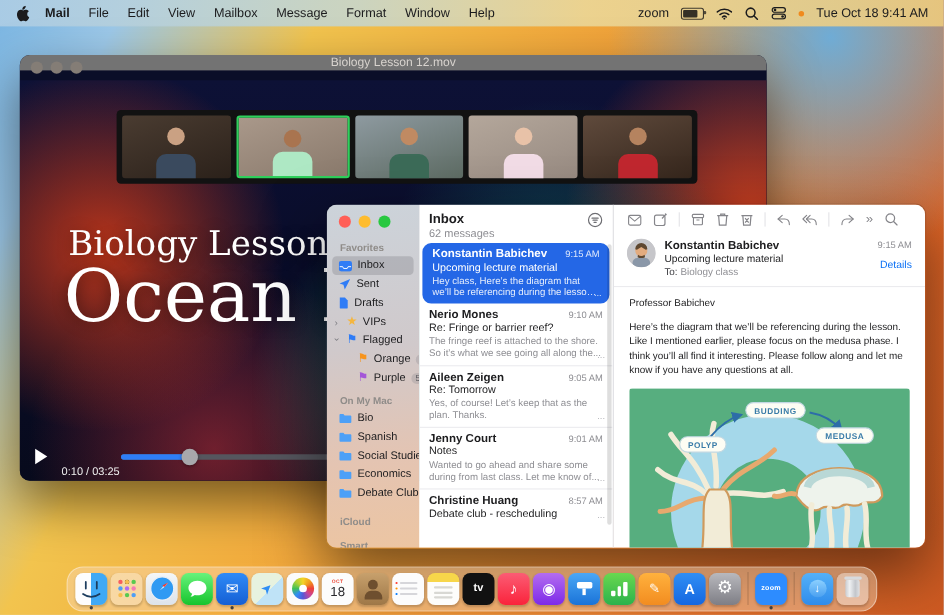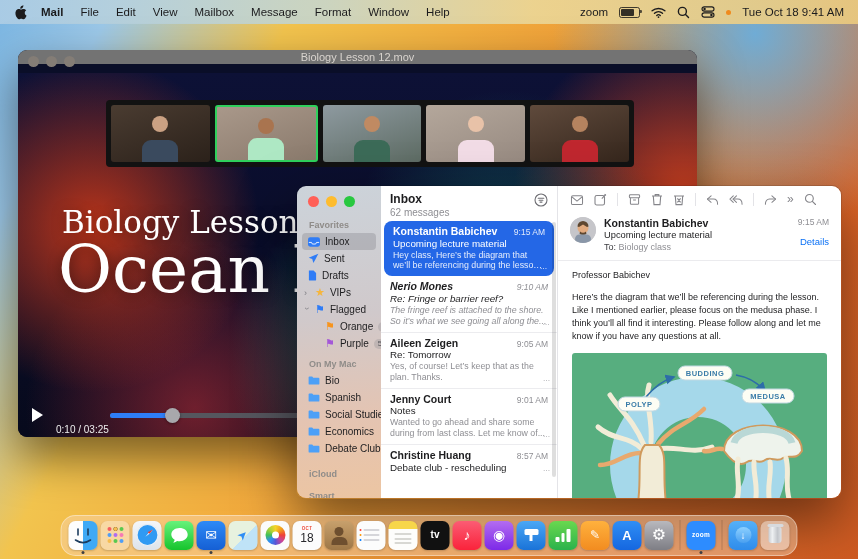--- a/index.html
+++ b/index.html
@@ -85,21 +85,21 @@
   .rows{position:absolute;left:0;right:0;top:34px;bottom:0;overflow:hidden;}
   .row{position:relative;padding:4px 9px 5px;box-sizing:border-box;}
   .row + .row{border-top:1px solid #ececef;}
   .row .l1{display:flex;align-items:baseline;}
   .row .sender{font-size:10.5px;font-weight:bold;color:#1d1d1f;}
   .row .time{margin-left:auto;font-size:8.5px;color:#8e8e93;}
   .row .subj{font-size:9.8px;color:#1d1d1f;margin-top:0.5px;}
   .row .prev{font-size:8.8px;line-height:1.24;color:#8e8e93;margin-top:1px;display:-webkit-box;-webkit-line-clamp:2;-webkit-box-orient:vertical;overflow:hidden;max-height:23px;}
   .row .more{position:absolute;right:7px;bottom:5px;font-size:8.5px;color:#b3b3b8;}
   .row.selected{margin:1px 3px 0;border-radius:8px;background:#2467e6;border-top:none;}
-  .row.selected + .row{border-top:none;font-style:italic;}
+  .row.selected + .row{border-top:none;}
   .row.selected .sender,.row.selected .subj{color:#fff;}
   .row.selected .time{color:rgba(255,255,255,.85);}
   .row.selected .prev{color:rgba(255,255,255,.88);}
   .row.selected .more{color:rgba(255,255,255,.8);}
   .scrollbar{position:absolute;right:1px;top:36px;width:4px;height:255px;border-radius:2px;background:rgba(0,0,0,.13);}
   
   .pane{flex:1;background:#fff;display:flex;flex-direction:column;overflow:hidden;}
   .toolbar{height:27px;flex:none;display:flex;align-items:center;gap:10px;padding:0 12px;color:#85858a;}
   .tb-sep{width:1px;height:13px;background:#e3e3e7;}
   .tb-more{font-size:12px;color:#85858a;line-height:1;margin-top:-2px;}

